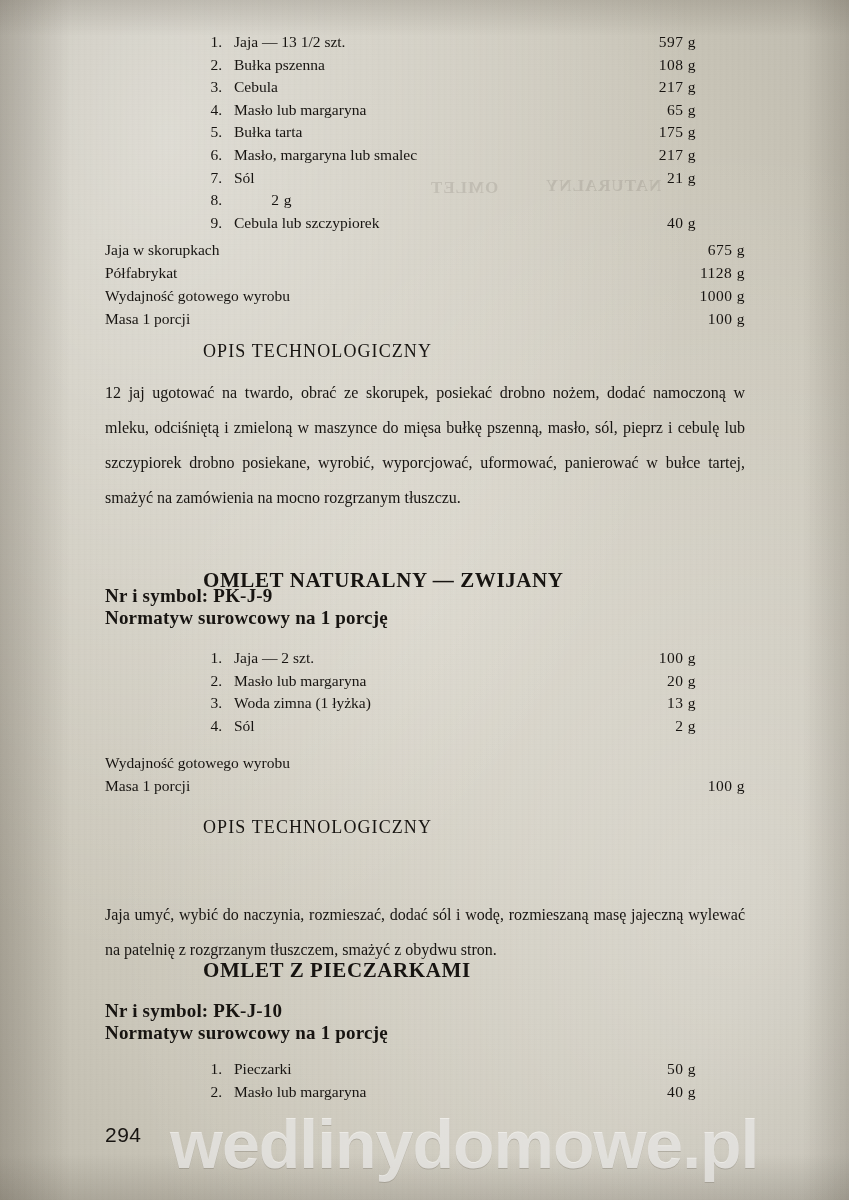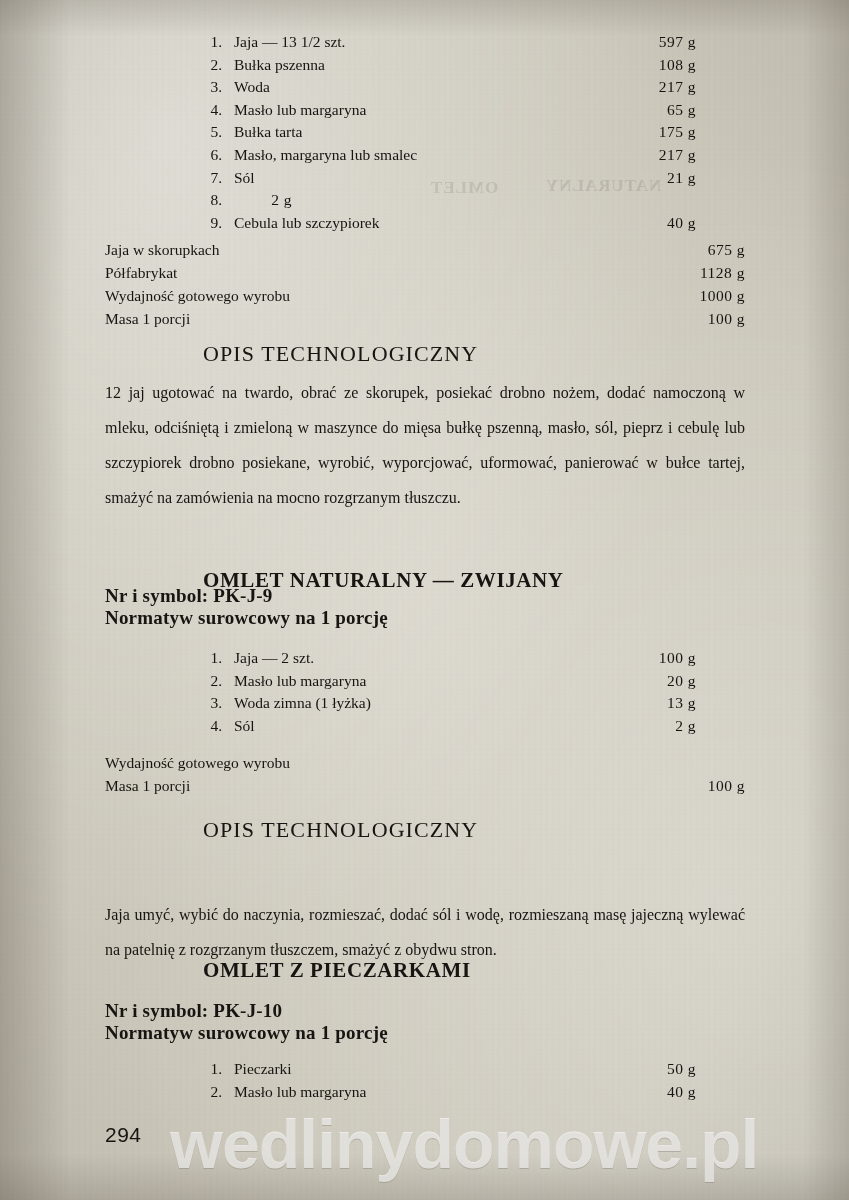--- a/index.html
+++ b/index.html
@@ -134,21 +134,21 @@
   }
   .sum-label { flex: 1 1 auto; }
   .sum-qty {
     flex: 0 0 80px;
     text-align: right;
     letter-spacing: .5px;
   }
 
   .section-head {
     position: absolute;
-    font-size: 22px;
+    font-size: 18px;
     letter-spacing: 1.1px;
     white-space: nowrap;
   }
 
   .recipe-title {
     position: absolute;
     font-family: "Liberation Serif", serif;
     font-weight: bold;
     font-size: 21px;
     letter-spacing: .6px;
@@ -205,21 +205,21 @@
       <span class="ing-name">Jaja — 13 1/2 szt.</span>
       <span class="ing-qty">597 g</span>
     </div>
     <div class="ing-row">
       <span class="ing-num">2.</span>
       <span class="ing-name">Bułka pszenna</span>
       <span class="ing-qty">108 g</span>
     </div>
     <div class="ing-row">
       <span class="ing-num">3.</span>
-      <span class="ing-name">Woda</span>
+      <span class="ing-name">Cebula</span>
       <span class="ing-qty">217 g</span>
     </div>
     <div class="ing-row">
       <span class="ing-num">4.</span>
       <span class="ing-name">Masło lub margaryna</span>
       <span class="ing-qty">65 g</span>
     </div>
     <div class="ing-row">
       <span class="ing-num">5.</span>
       <span class="ing-name">Bułka tarta</span>

